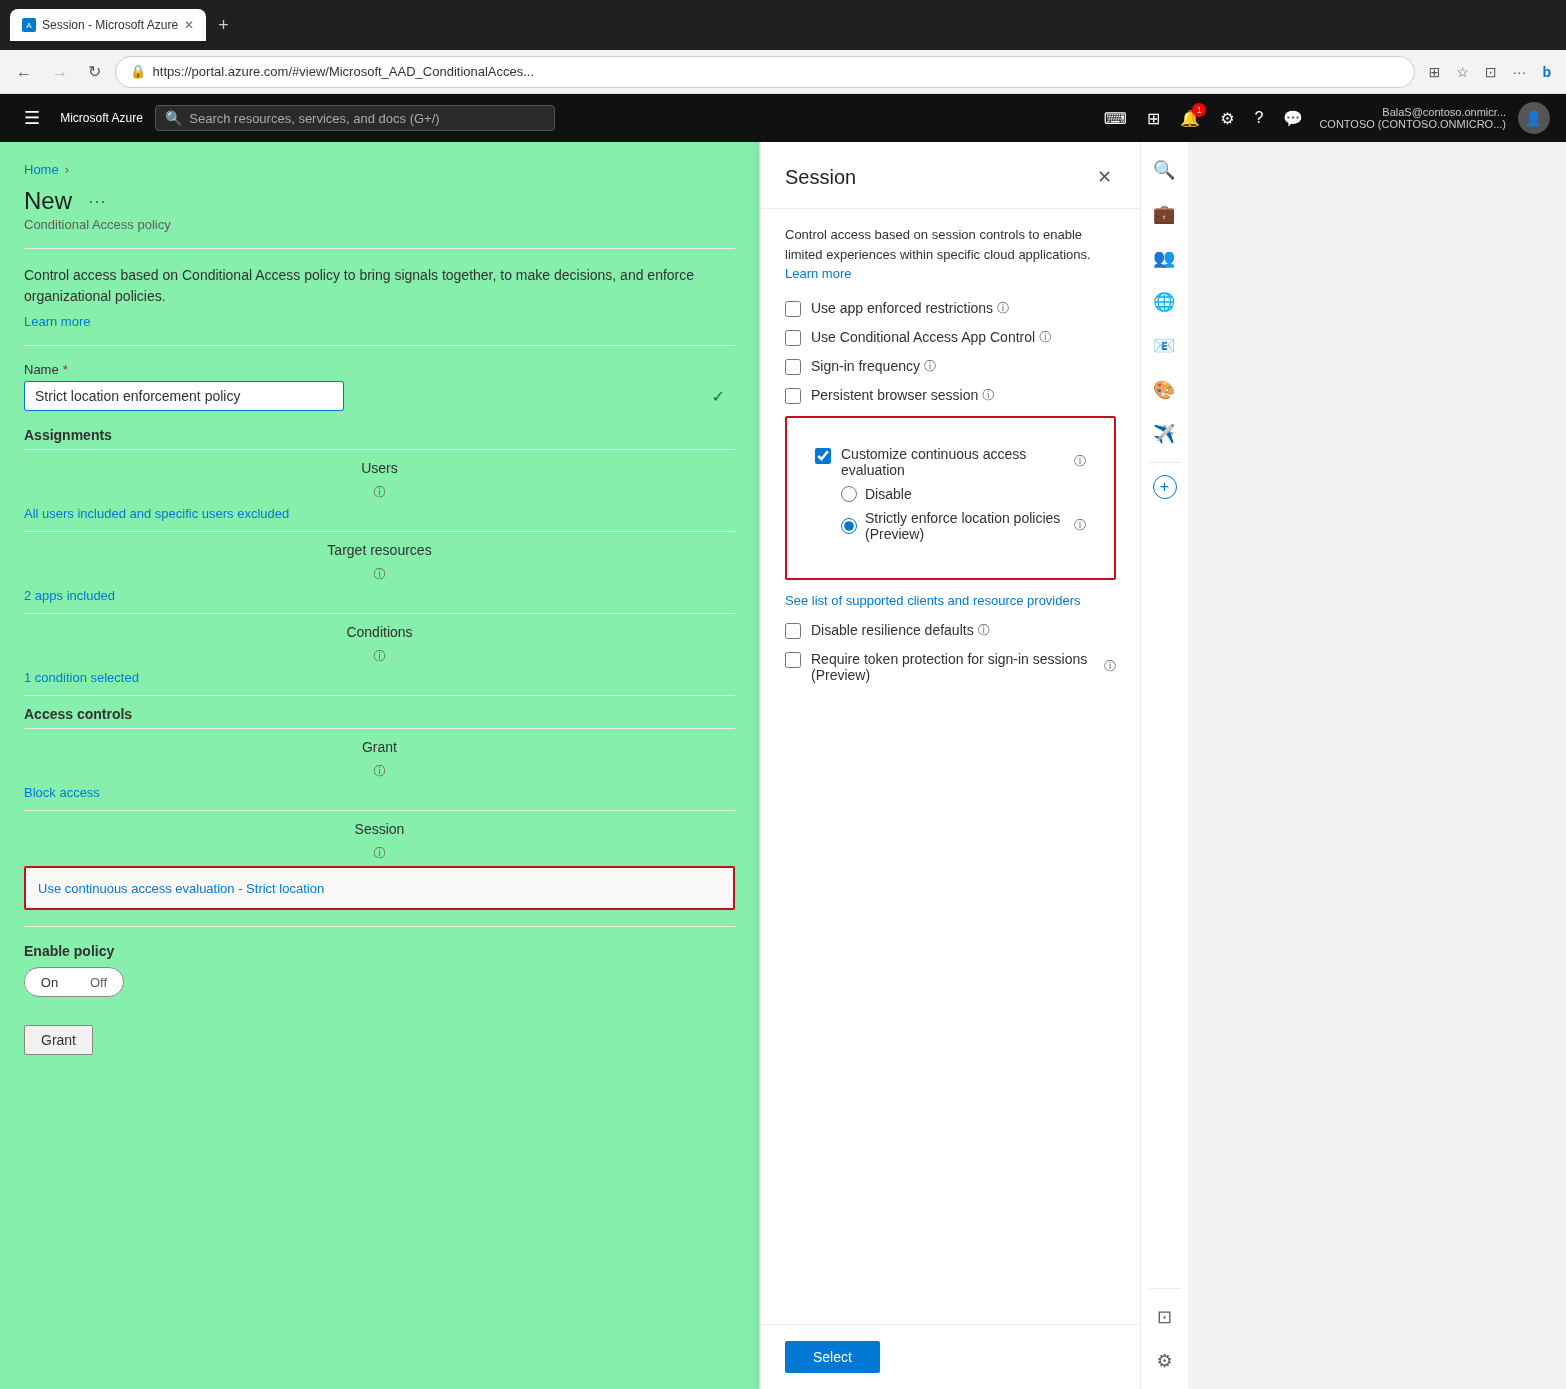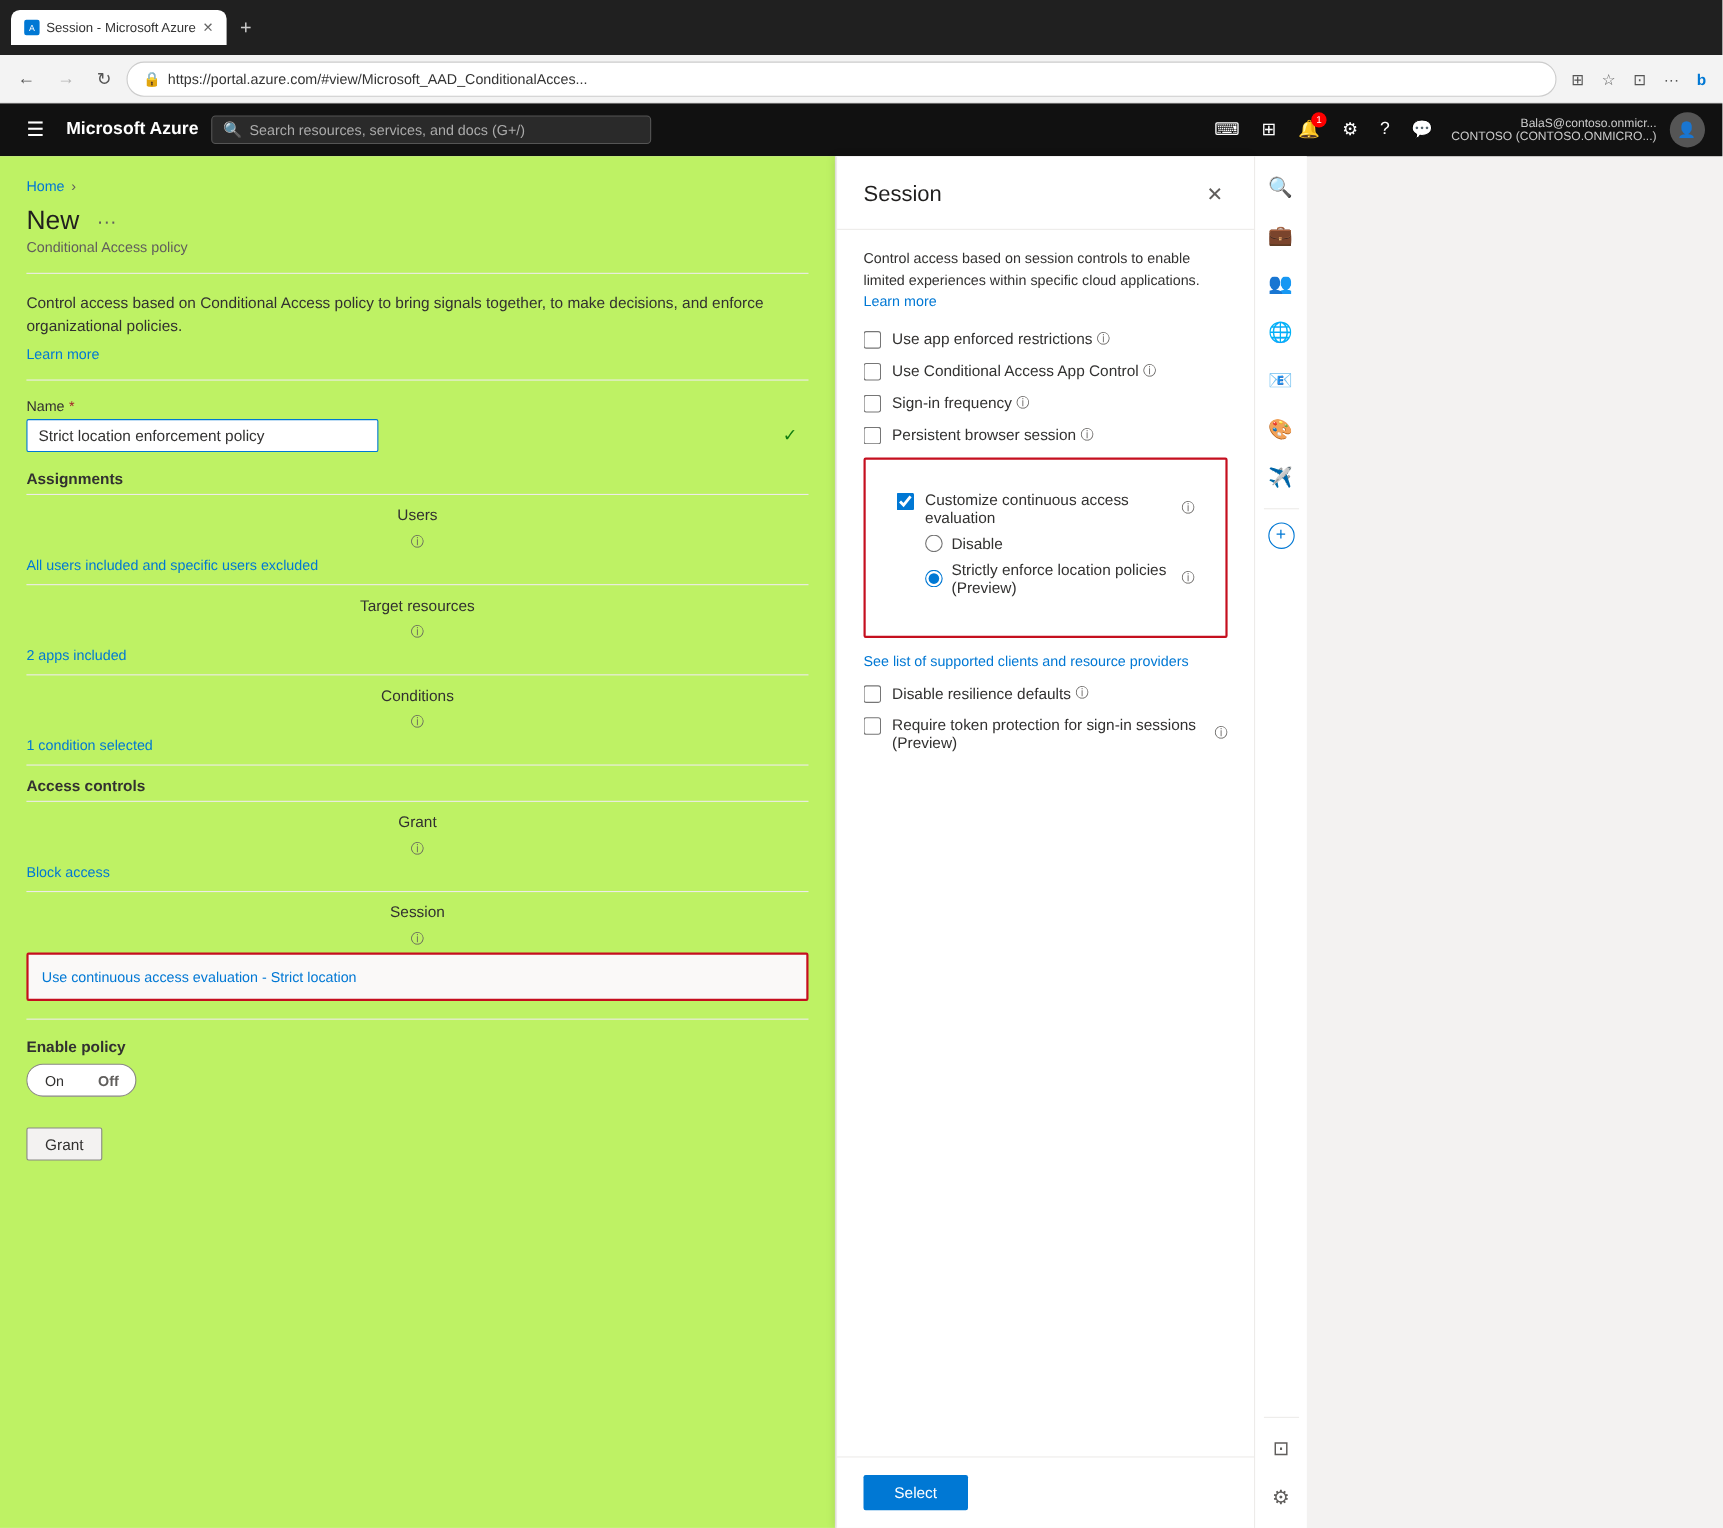--- a/index.html
+++ b/index.html
@@ -16,35 +16,35 @@
     .browser-nav { background: #f3f3f3; height: 44px; display: flex; align-items: center; padding: 0 10px; gap: 8px; border-bottom: 1px solid #ddd; }
     .nav-btn { background: none; border: none; cursor: pointer; color: #555; font-size: 16px; padding: 4px 6px; border-radius: 4px; }
     .address-bar { flex: 1; background: #fff; border: 1px solid #ccc; border-radius: 20px; padding: 4px 14px; font-size: 13px; color: #333; display: flex; align-items: center; gap: 6px; height: 32px; }
     .address-text { font-size: 13px; color: #333; flex: 1; overflow: hidden; text-overflow: ellipsis; white-space: nowrap; }
     .nav-icons { display: flex; gap: 6px; align-items: center; }
     .nav-icon-btn { background: none; border: none; cursor: pointer; color: #555; font-size: 14px; padding: 4px 5px; border-radius: 4px; }
 
     
     .azure-header { background: #111; height: 48px; display: flex; align-items: center; padding: 0 16px; gap: 12px; color: #fff; }
     .azure-menu-btn { background: none; border: none; color: #fff; font-size: 18px; cursor: pointer; padding: 4px 8px; }
-    .azure-logo { font-size: 16px; font-weight: 700; color: #fff; white-space: nowrap; }
+    .azure-logo { font-size: 12px; font-weight: 400; color: #fff; white-space: nowrap; }
     .azure-search { flex: 1; max-width: 400px; background: #2a2a2a; border: 1px solid #555; border-radius: 4px; display: flex; align-items: center; padding: 4px 10px; gap: 6px; }
     .azure-search input { background: none; border: none; color: #fff; font-size: 13px; outline: none; flex: 1; }
     .azure-search input::placeholder { color: #aaa; }
     .header-icons { display: flex; align-items: center; gap: 12px; margin-left: auto; }
     .header-icon-btn { background: none; border: none; color: #fff; cursor: pointer; font-size: 16px; padding: 4px; position: relative; }
     .badge { position: absolute; top: -2px; right: -2px; background: #f00; color: #fff; font-size: 9px; border-radius: 50%; width: 14px; height: 14px; display: flex; align-items: center; justify-content: center; }
     .user-info { display: flex; flex-direction: column; align-items: flex-end; font-size: 11px; color: #ccc; }
     .avatar { width: 32px; height: 32px; border-radius: 50%; background: #555; display: flex; align-items: center; justify-content: center; color: #fff; font-size: 14px; }
 
     
     .main-layout { display: flex; height: calc(100vh - 142px); min-height: 700px; }
 
     
-    .left-pane { flex: 1; background: #bef264; padding: 20px 24px; overflow-y: auto; border-right: 1px solid #edebe9; max-width: 760px; }
+    .left-pane { flex: 1; background: #86efac; padding: 20px 24px; overflow-y: auto; border-right: 1px solid #edebe9; max-width: 760px; }
     .breadcrumb { display: flex; align-items: center; gap: 6px; font-size: 13px; color: #0078d4; margin-bottom: 10px; }
     .breadcrumb span { color: #605e5c; }
     .page-title { font-size: 24px; font-weight: 300; color: #201f1e; margin-bottom: 2px; display: flex; align-items: center; gap: 8px; }
     .page-subtitle { font-size: 13px; color: #605e5c; margin-bottom: 16px; }
     .page-description { font-size: 14px; color: #323130; line-height: 1.5; margin-bottom: 6px; }
     .learn-more-link { color: #0078d4; text-decoration: none; font-size: 13px; }
 
     .section-divider { border: none; border-top: 1px solid #edebe9; margin: 16px 0; }
     .section-title { font-size: 14px; font-weight: 600; color: #323130; margin-bottom: 4px; }
     .section-title-row { display: flex; align-items: center; gap: 4px; margin-bottom: 4px; flex-direction: column; }
@@ -57,21 +57,21 @@
     .name-input-container { position: relative; display: flex; align-items: center; }
     .name-input { width: 320px; border: 1px solid #8a8886; border-radius: 2px; padding: 6px 32px 6px 10px; font-size: 14px; color: #323130; outline: none; border-color: #0078d4; }
     .check-icon { position: absolute; right: 10px; color: #107c10; font-size: 16px; }
 
     
     .session-box { border: 2px solid #c50f1f; border-radius: 2px; padding: 12px; margin-top: 4px; background: #faf9f8; }
     .session-link { color: #0078d4; font-size: 13px; text-decoration: none; cursor: pointer; }
 
     .enable-policy { margin-top: 16px; }
     .toggle-row { display: flex; align-items: center; gap: 0; background: #fff; border: 1px solid #8a8886; border-radius: 16px; width: 100px; height: 30px; overflow: hidden; }
-    .toggle-option { flex: 1; text-align: center; font-size: 13px; padding: 4px 8px; cursor: pointer; font-weight: bold; }
+    .toggle-option { flex: 1; text-align: center; font-size: 13px; padding: 4px 8px; cursor: pointer; }
     .toggle-option.active { background: #fff; color: #323130; font-weight: 500; }
     .toggle-option.inactive { color: #605e5c; }
 
     .create-btn { margin-top: 12px; background: #f3f2f1; border: 1px solid #8a8886; border-radius: 2px; padding: 6px 16px; font-size: 14px; cursor: pointer; color: #323130; }
 
     
     .right-panel { width: 380px; background: #fff; border-left: 1px solid #edebe9; display: flex; flex-direction: column; box-shadow: -2px 0 8px rgba(0,0,0,0.1); }
     .panel-header { display: flex; align-items: center; justify-content: space-between; padding: 20px 24px 16px; border-bottom: 1px solid #edebe9; }
     .panel-title { font-size: 20px; font-weight: 400; color: #201f1e; }
     .panel-close { background: none; border: none; cursor: pointer; font-size: 18px; color: #605e5c; padding: 4px; }

